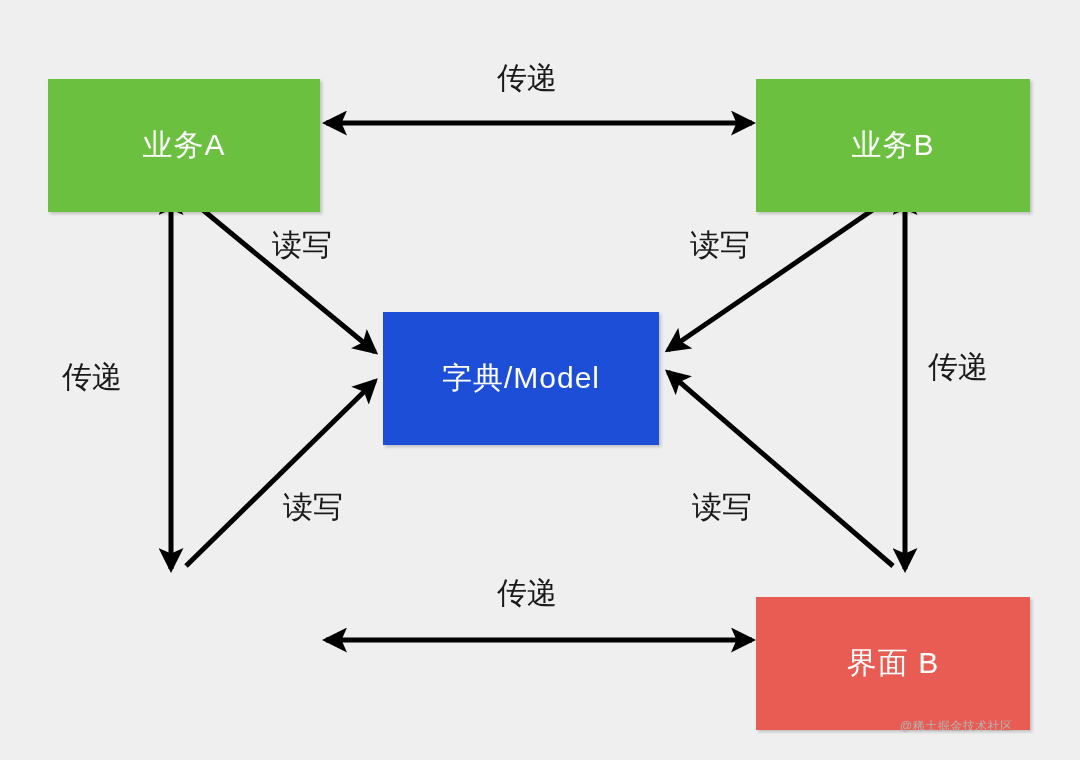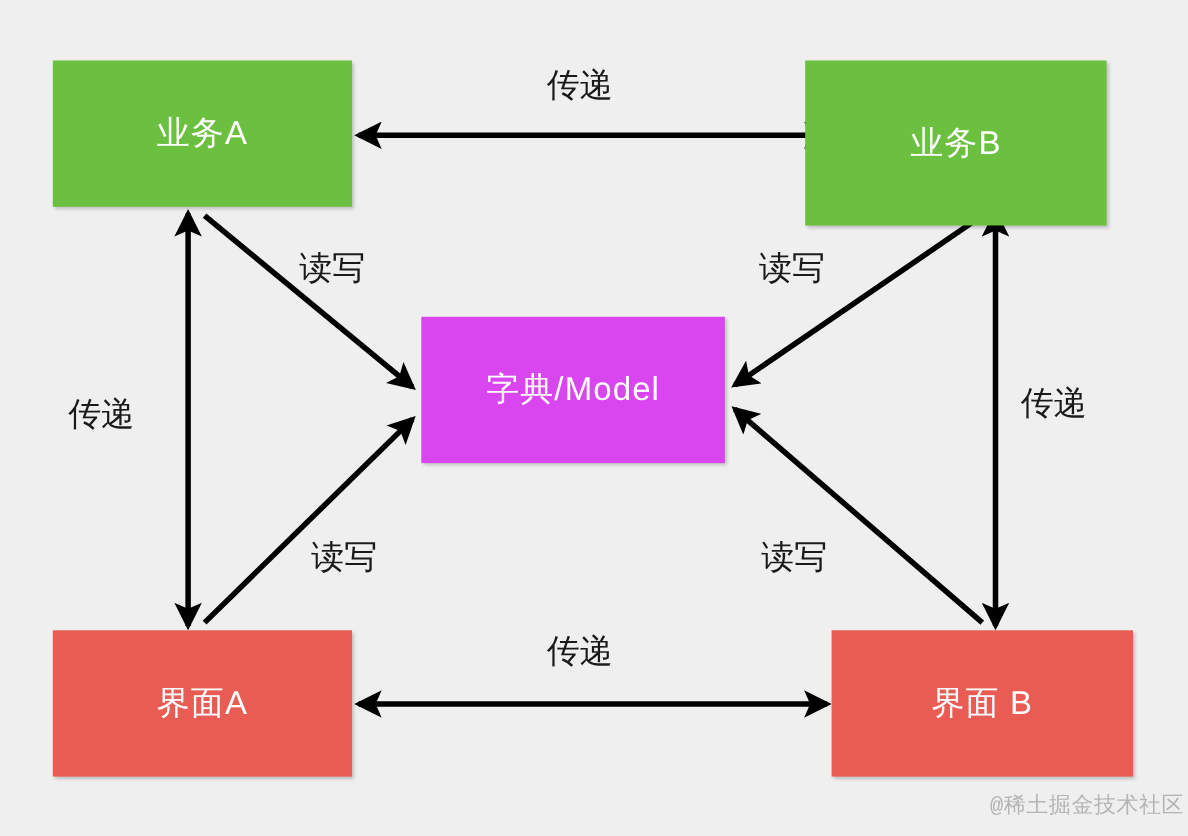--- a/index.html
+++ b/index.html
@@ -22,28 +22,29 @@
     display: flex;
     align-items: center;
     justify-content: center;
     color: #ffffff;
     font-size: 30px;
     font-weight: 400;
     letter-spacing: 1px;
     box-shadow: 2px 2px 3px rgba(0,0,0,0.20);
     box-sizing: border-box;
     user-select: none;
+    margin-top: 24px;
   }
   .node-label {
     pointer-events: none;
     white-space: pre;
   }
   #node-service-a { left: 48px;  top: 55px;  width: 272px; height: 133px; background: #6CC03F; }
-  #node-service-b { left: 732px; top: 55px;  width: 274px; height: 150px; background: #6CC03F; }
-  #node-model     { left: 383px; top: 288px; width: 276px; height: 133px; background: #d946ef; }
+  #node-service-b { left: 756px; top: 55px;  width: 274px; height: 133px; background: #6CC03F; }
+  #node-model     { left: 383px; top: 288px; width: 276px; height: 133px; background: #1d4ed8; }
   #node-ui-a      { left: 48px;  top: 573px; width: 272px; height: 133px; background: #E95C53; }
   #node-ui-b      { left: 756px; top: 573px; width: 274px; height: 133px; background: #E95C53; text-align: center; }
 
   #edge-layer {
     position: absolute;
     left: 0;
     top: 0;
     width: 1080px;
     height: 760px;
   }
@@ -67,25 +68,24 @@
   #label-rw-tl      { left: 272px;  top: 230px; }
   #label-rw-tr      { left: 690px;  top: 230px; }
   #label-rw-bl      { left: 283px;  top: 492px; }
   #label-rw-br      { left: 692px;  top: 492px; }
 
   #watermark {
     position: absolute;
     left: 900px;
     top: 718px;
     color: #b4b4b4;
-    font-size: 20px;
+    font-size: 12px;
     letter-spacing: 0.5px;
     white-space: pre;
     user-select: none;
-    font-family: Liberation Mono, monospace;
   }
 </style>
 </head>
 <body>
 
 <div id="canvas">
 
   <svg id="edge-layer" viewBox="0 0 1080 760" width="1080" height="760" xmlns="http://www.w3.org/2000/svg">
     <defs>
       <marker id="arrow-end" markerWidth="5" markerHeight="5" refX="4.2" refY="2.5" orient="auto" markerUnits="strokeWidth">
@@ -118,23 +118,20 @@
   </div>
 
   <div class="node" id="node-service-b">
     <span class="node-label">业务B</span>
   </div>
 
   <div class="node" id="node-model">
     <span class="node-label">字典/Model</span>
   </div>
 
-  <div class="node" id="node-ui-a">
-    <span class="node-label">界面A</span>
-  </div>
 
   <div class="node" id="node-ui-b">
     <span class="node-label">界面 B</span>
   </div>
 
   <div class="edge-label" id="label-top">传递</div>
   <div class="edge-label" id="label-bottom">传递</div>
   <div class="edge-label" id="label-left">传递</div>
   <div class="edge-label" id="label-right">传递</div>
   <div class="edge-label" id="label-rw-tl">读写</div>

